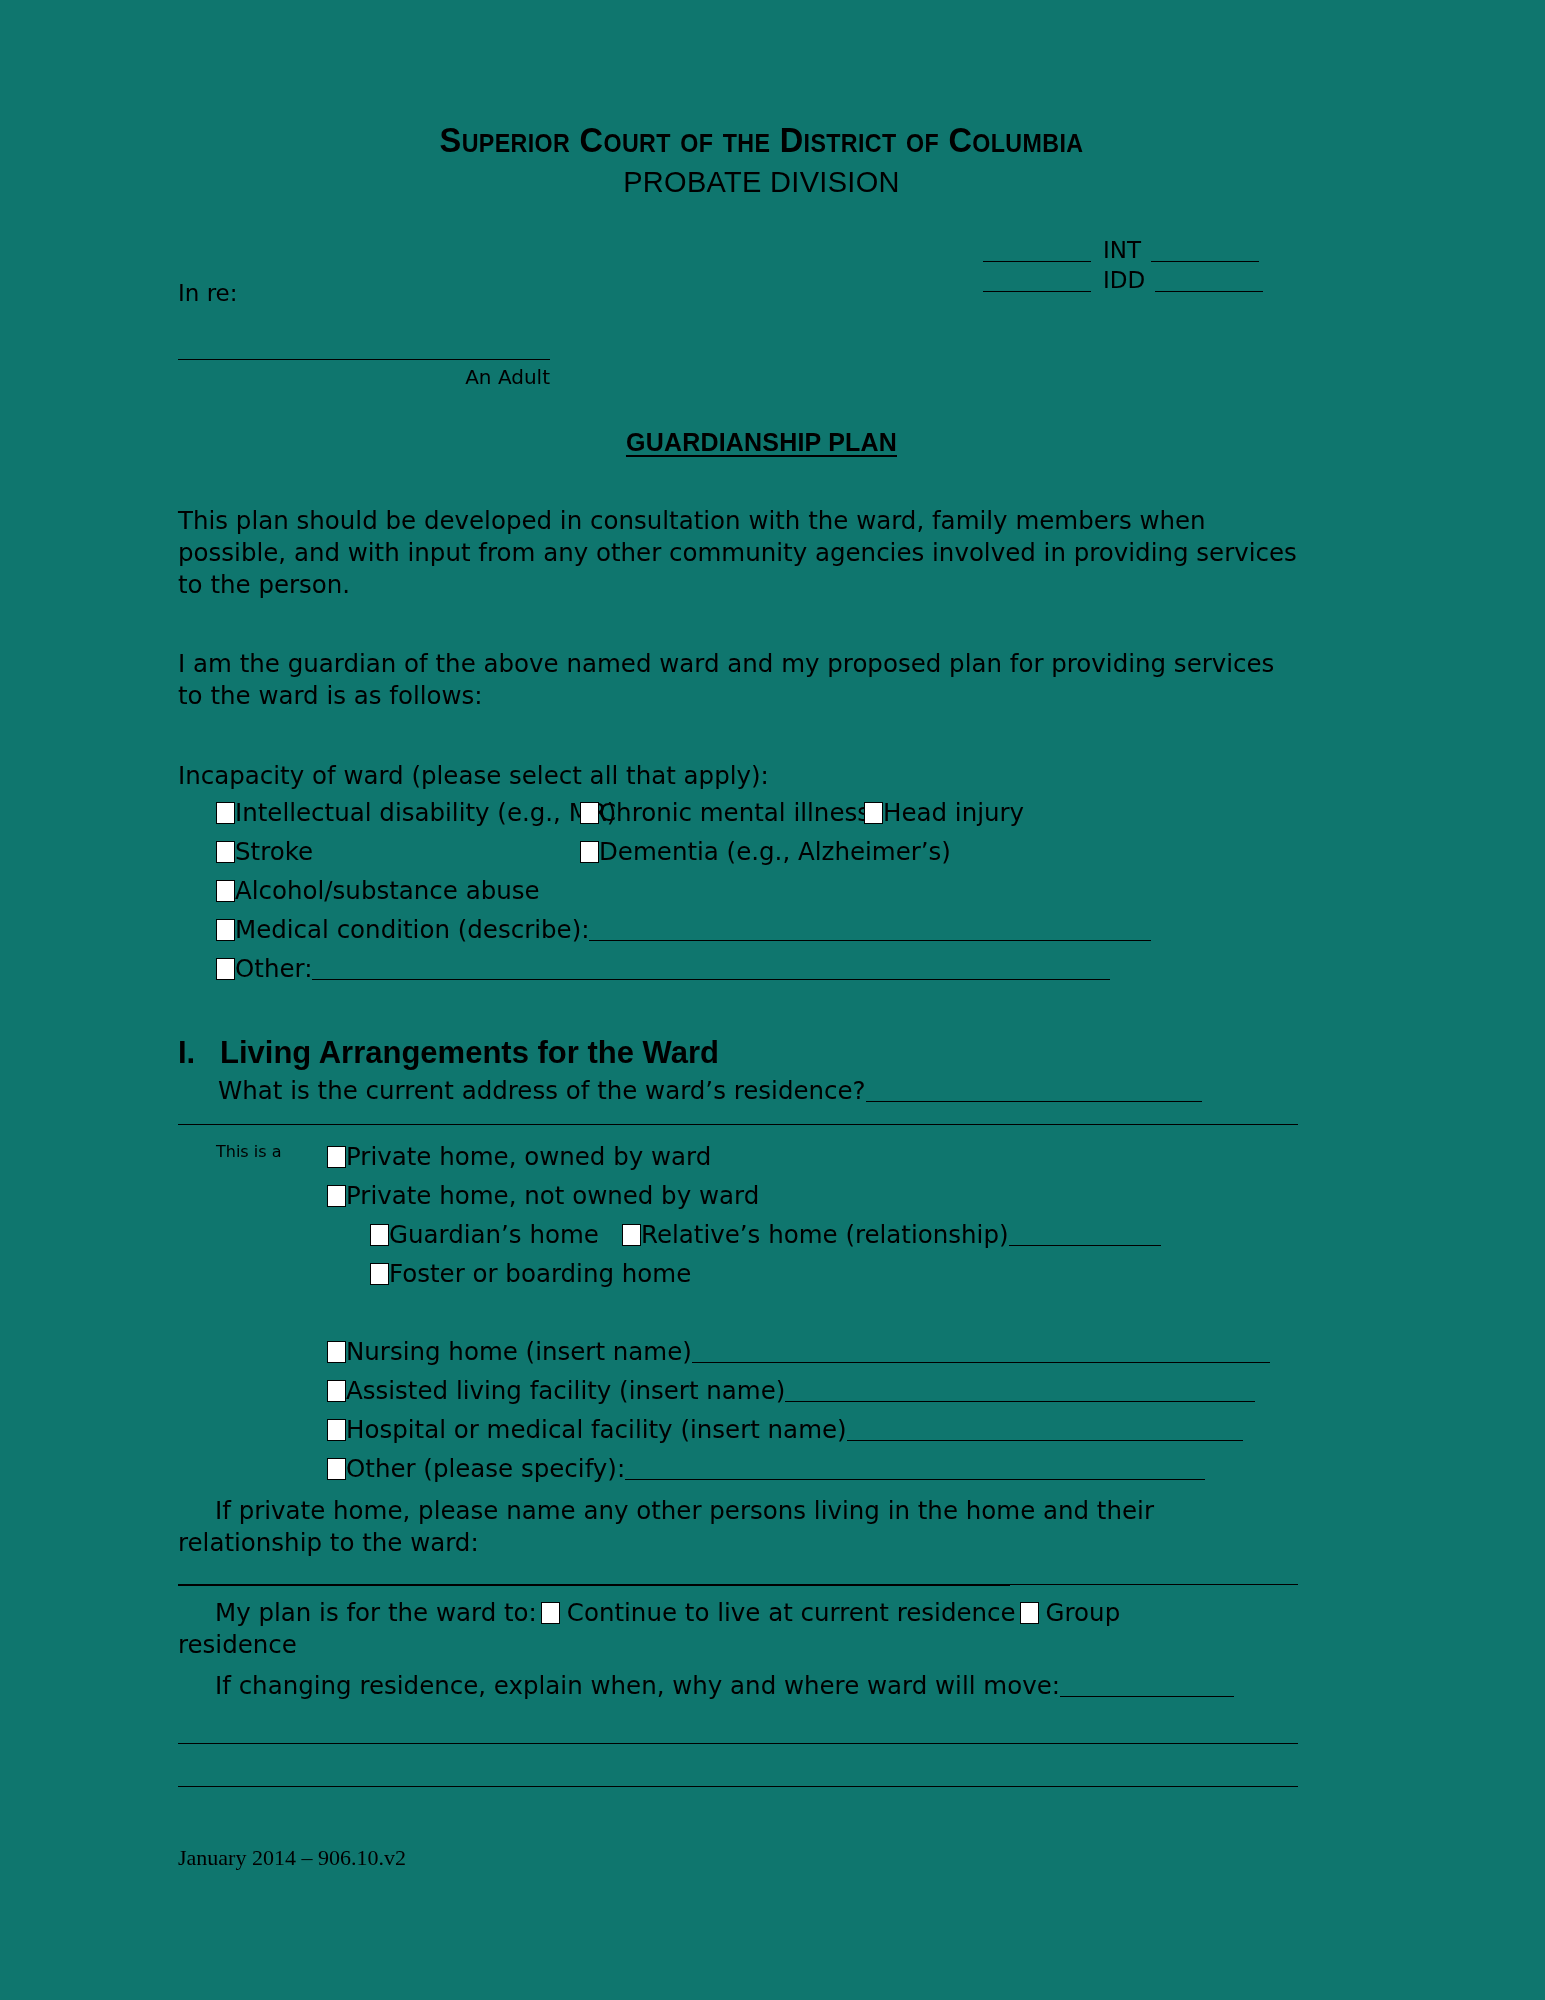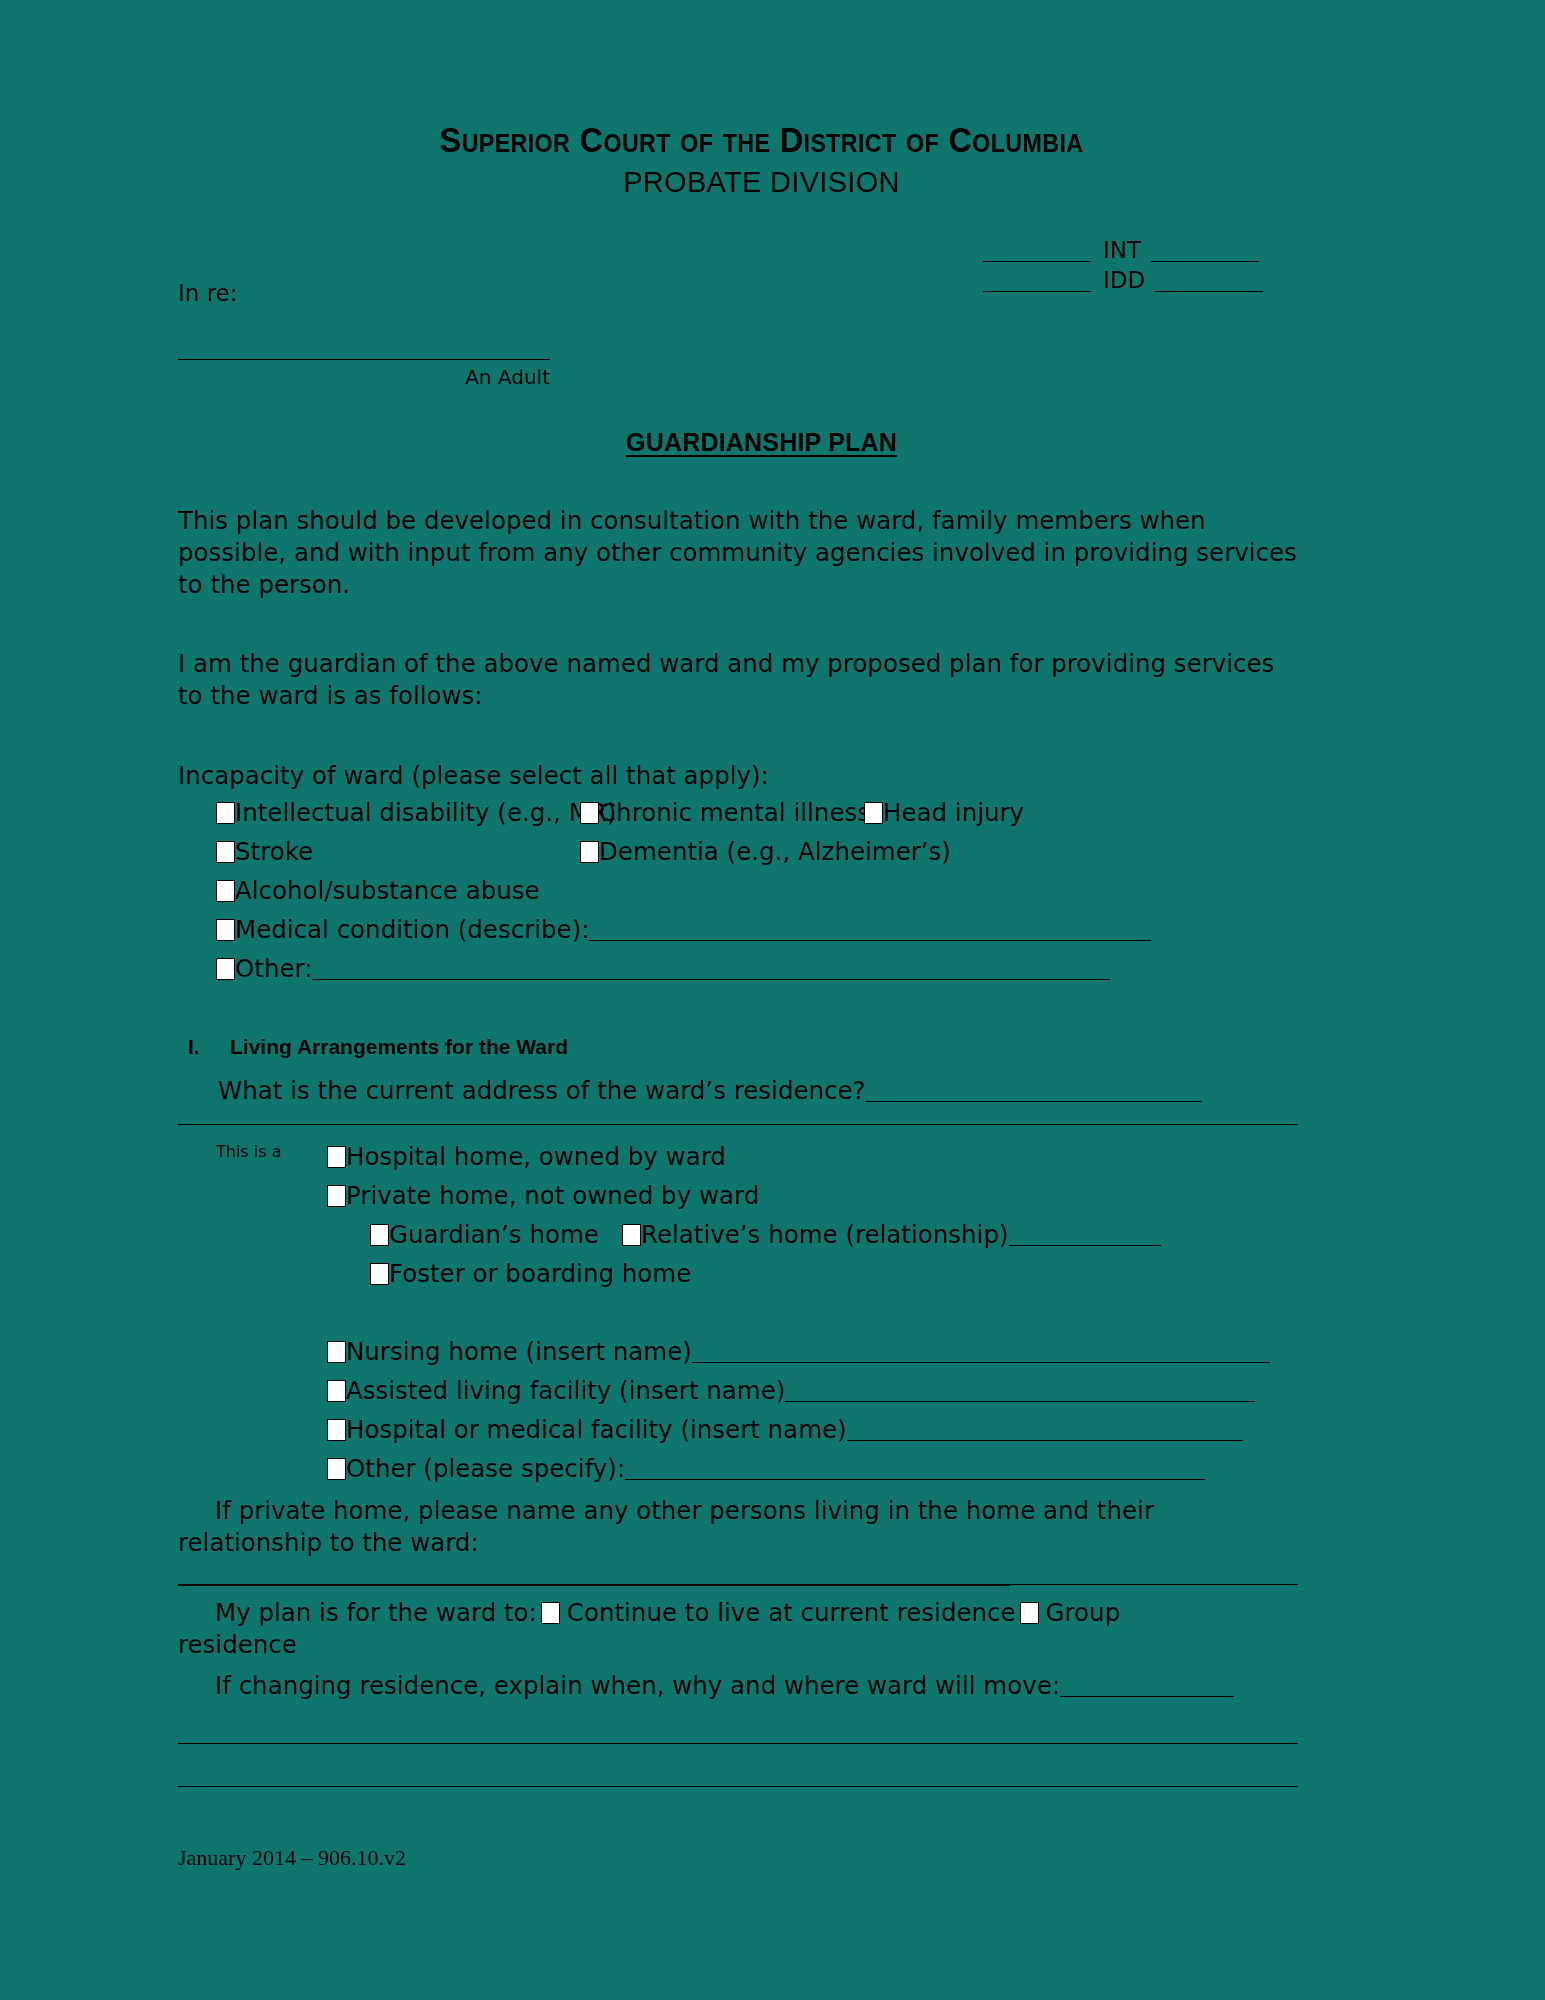--- a/index.html
+++ b/index.html
@@ -176,23 +176,22 @@
     vertical-align: -3px;
   }
 
   
   .sec-head {
     position: absolute;
     left: 0;
     top: 1035px;
     font-family: "Liberation Sans", sans-serif;
     font-weight: bold;
-    font-size: 21px;
-    white-space: nowrap;
-    margin-left: 10px;
+    font-size: 31px;
+    white-space: nowrap;
   }
   .sec-head .numeral { display: inline-block; width: 42px; }
 
   .q-address {
     position: absolute;
     left: 40px;
     top: 1076px;
     font-size: 24.5px;
     white-space: nowrap;
   }
@@ -339,21 +338,21 @@
     </div>
 
     <div class="q-address">
       <span>What is the current address of the ward’s residence?</span><span class="uline" style="width:336px"></span>
     </div>
     <div class="addr-rule"></div>
 
     <div class="thisisa">This is a</div>
 
     <div class="opt o1">
-      <span class="cbx"></span><span>Hospital home, owned by ward</span>
+      <span class="cbx"></span><span>Private home, owned by ward</span>
     </div>
 
     <div class="opt o2">
       <span class="cbx"></span><span>Private home, not owned by ward</span>
     </div>
 
     <div class="opt o3">
       <span class="cbx"></span><span>Guardian’s home</span>
       <span class="o3b"><span class="cbx"></span><span>Relative’s home (relationship)</span><span class="uline" style="width:152px"></span></span>
     </div>

